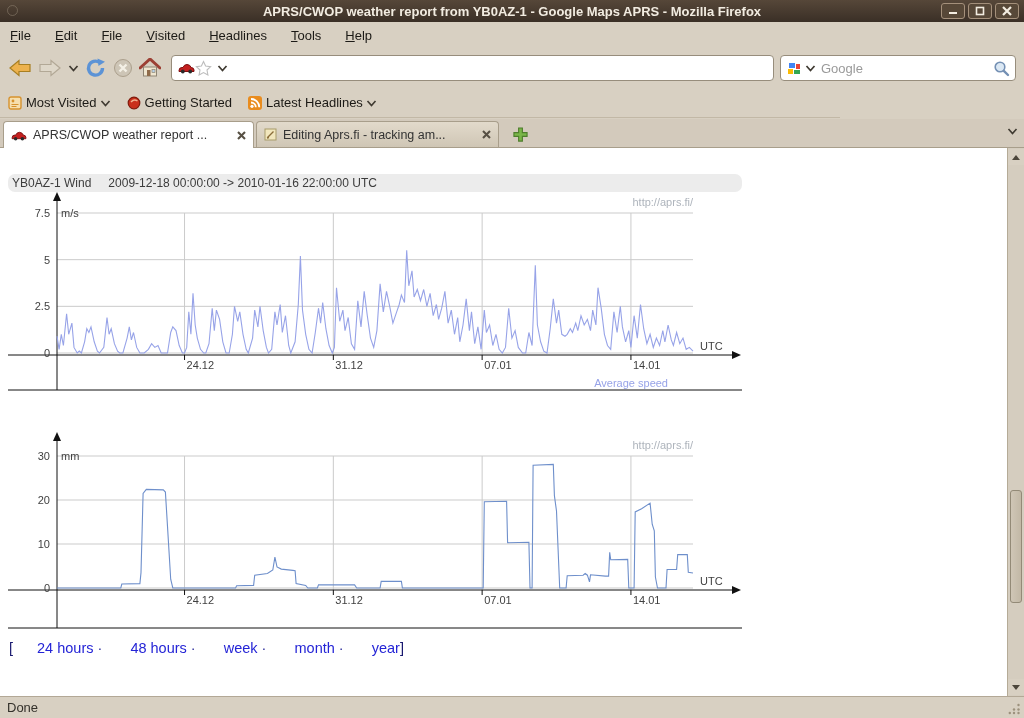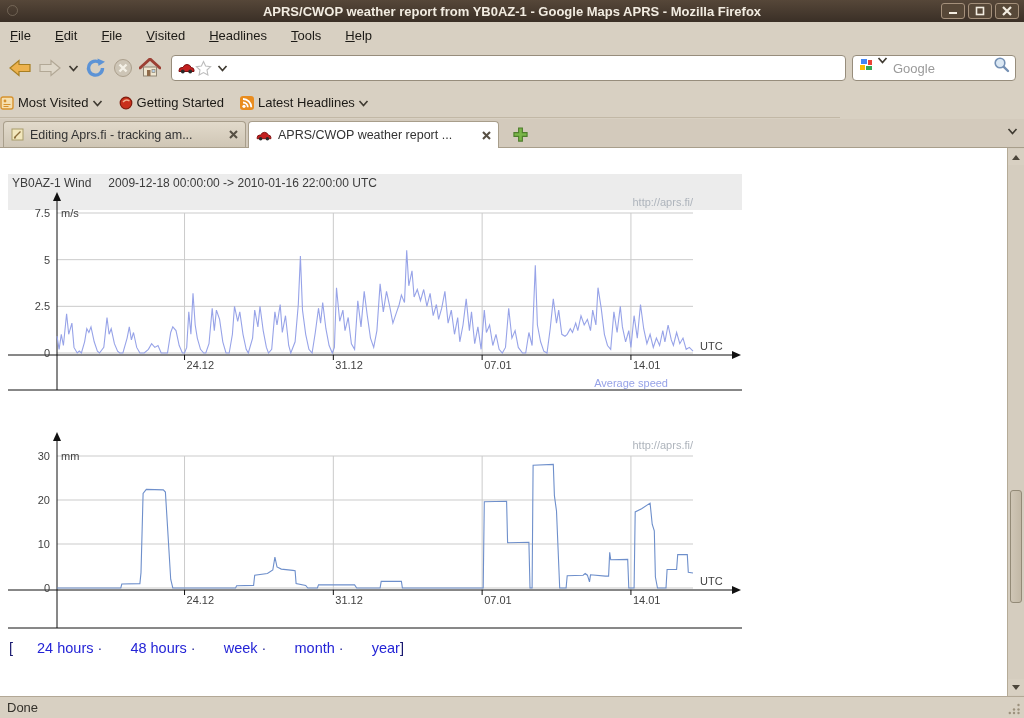--- a/index.html
+++ b/index.html
@@ -23,48 +23,48 @@
   .menu-item::first-letter { text-decoration:underline; }
 
   
   .navbar { position:absolute; top:48px; left:0; width:1024px; height:40px;
     background:#d8d0c2; display:flex; align-items:center; padding:0 8px; }
   .nav-btn { display:flex; align-items:center; justify-content:center; margin-right:6px; }
   .urlbar { flex:1; height:26px; background:#fff; border:1px solid #978d7c; border-radius:4px;
     display:flex; align-items:center; padding:0 6px; margin:0 6px 0 4px; }
   .urlbar input { border:none; outline:none; flex:1; font-size:13px; color:#141414;
     font-family:"Liberation Sans",sans-serif; margin-left:6px; }
-  .searchbox { width:164px; height:26px; background:#fff; border:1px solid #978d7c; border-radius:4px;
-    display:flex; padding:0 5px; }
+  .searchbox { width:236px; height:26px; background:#fff; border:1px solid #978d7c; border-radius:4px;
+    display:flex; align-items:center; padding:0 5px; }
   .searchbox input { border:none; outline:none; flex:1; width:90px; font-size:13px; color:#141414;
     font-family:"Liberation Sans",sans-serif; margin-left:5px; }
   .searchbox input::placeholder { color:#9a9a9a; }
 
   
   .bookmarksbar { position:absolute; top:88px; left:0; width:840px; height:30px;
-    background:#d8d0c2; border-bottom:1px solid #c2b8a6; display:flex; align-items:center; padding-left:0; }
+    background:#d8d0c2; border-bottom:1px solid #c2b8a6; display:flex; align-items:center; padding-left:8px; }
   .bm-item { display:flex; align-items:center; margin-right:16px; font-size:13px; color:#1c1a16; }
   .bm-item .lbl { margin-left:4px; }
 
   
   .tabbar { position:absolute; top:119px; left:0; width:1024px; height:29px;
     background:#d3cabc; border-bottom:1px solid #a89e8b; display:flex; align-items:flex-end; padding-left:3px; }
   .tab { height:26px; border:1px solid #a89e8b; border-bottom:none; border-radius:4px 4px 0 0;
     display:flex; align-items:center; padding:0 7px; margin-right:2px; position:relative; }
   .tab.inactive { width:243px; background:linear-gradient(#e2dacb,#cfc6b5); }
   .tab.active  { width:251px; background:#fff; height:27px; margin-bottom:-1px; z-index:2; }
   .tab .tab-label { flex:1; font-size:12.5px; color:#333; white-space:nowrap; overflow:hidden;
     text-overflow:clip; margin:0 6px 0 6px; }
   .newtab-btn { width:26px; height:22px; display:flex; align-items:center; justify-content:center; margin:0 0 2px 6px; }
   .tab-chevron { position:absolute; right:6px; bottom:8px; }
 
   
   .content { position:absolute; top:148px; left:0; width:1024px; height:548px; background:#fff; }
-  .chart-header { position:absolute; left:8px; width:734px; height:36px; background:#ececec;
-    font-size:12px; color:#3c3c3c; line-height:18px; padding-left:4px; white-space:nowrap; }
+  .chart-header { position:absolute; left:8px; width:734px; height:18px; background:#ececec;
+    font-size:12px; color:#3c3c3c; line-height:18px; padding-left:4px; white-space:nowrap;border-radius:7px; }
   .chart-header .rng { margin-left:17px; }
   .chart-svg { position:absolute; left:8px; }
   .links-line { position:absolute; left:9px; top:492px; font-size:14.5px; color:#191970; }
   .links-line a { color:#2424d6; text-decoration:none;padding-left:24px; }
   .links-line .sep { color:#2a2a9a; }
 
   
   .scrollbar { position:absolute; right:0; top:0; width:17px; height:548px;
     background:#d5cdbf; border-left:1px solid #b5ab97; }
   .sb-btn { position:absolute; left:0; width:16px; height:16px; background:#d8d0c2;
@@ -214,37 +214,37 @@
       <path d="M3 6.5 a4.8 4.8 0 0 1 4.8 4.8 M3 3 a8.3 8.3 0 0 1 8.3 8.3" stroke="#fff" stroke-width="1.8" fill="none"></path>
     </svg>
     <span class="lbl">Latest Headlines</span>
     <svg width="11" height="8" style="margin-left:3px">
       <path d="M1.5 2 L5.5 6.5 L9.5 2" stroke="#3f3a31" stroke-width="1.6" fill="none"></path>
     </svg>
   </span>
 </div>
 
 <div class="tabbar">
-  <div class="tab inactive">
-    <svg width="13" height="13">
-      <rect x="1" y="1" width="11" height="11" fill="#f2e7bd" stroke="#a79b6a"></rect>
-      <path d="M3.5 9.5 L9.5 3.5 M3 10 L5 9.5" stroke="#8a6d3a" stroke-width="1.4"></path>
-    </svg>
-    <span class="tab-label">Editing Aprs.fi - tracking am...</span>
-    <svg width="9" height="9">
-      <path d="M1 1 L8 8 M8 1 L1 8" stroke="#575044" stroke-width="2.1"></path>
-    </svg>
-  </div>
   <div class="tab active">
     <svg width="16" height="11" viewBox="0 0 17 12">
       <path d="M1 8.5 Q1 5.5 4 5.5 L5 5.5 Q6 2.5 9 2.5 Q12 2.5 13.2 5.5 Q16 5.8 16 8 L16 9.5 L1 9.5 Z" fill="#c42020" stroke="#7c0e0e"></path>
       <circle cx="4.8" cy="9.5" r="1.9" fill="#2a2a2a"></circle>
         <circle cx="12.2" cy="9.5" r="1.9" fill="#2a2a2a"></circle>
     </svg>
     <span class="tab-label">APRS/CWOP weather report ...</span>
+    <svg width="9" height="9">
+      <path d="M1 1 L8 8 M8 1 L1 8" stroke="#575044" stroke-width="2.1"></path>
+    </svg>
+  </div>
+  <div class="tab inactive">
+    <svg width="13" height="13">
+      <rect x="1" y="1" width="11" height="11" fill="#f2e7bd" stroke="#a79b6a"></rect>
+      <path d="M3.5 9.5 L9.5 3.5 M3 10 L5 9.5" stroke="#8a6d3a" stroke-width="1.4"></path>
+    </svg>
+    <span class="tab-label">Editing Aprs.fi - tracking am...</span>
     <svg width="9" height="9">
       <path d="M1 1 L8 8 M8 1 L1 8" stroke="#575044" stroke-width="2.1"></path>
     </svg>
   </div>
   <span class="newtab-btn">
     <svg width="15" height="15" viewBox="0 0 16 16">
       <path d="M6 1 h4 v5 h5 v4 h-5 v5 h-4 v-5 h-5 v-4 h5 Z" fill="#7ab648" stroke="#4e7e2c" stroke-width="1.2"></path>
     </svg>
   </span>
   <span class="tab-chevron">

